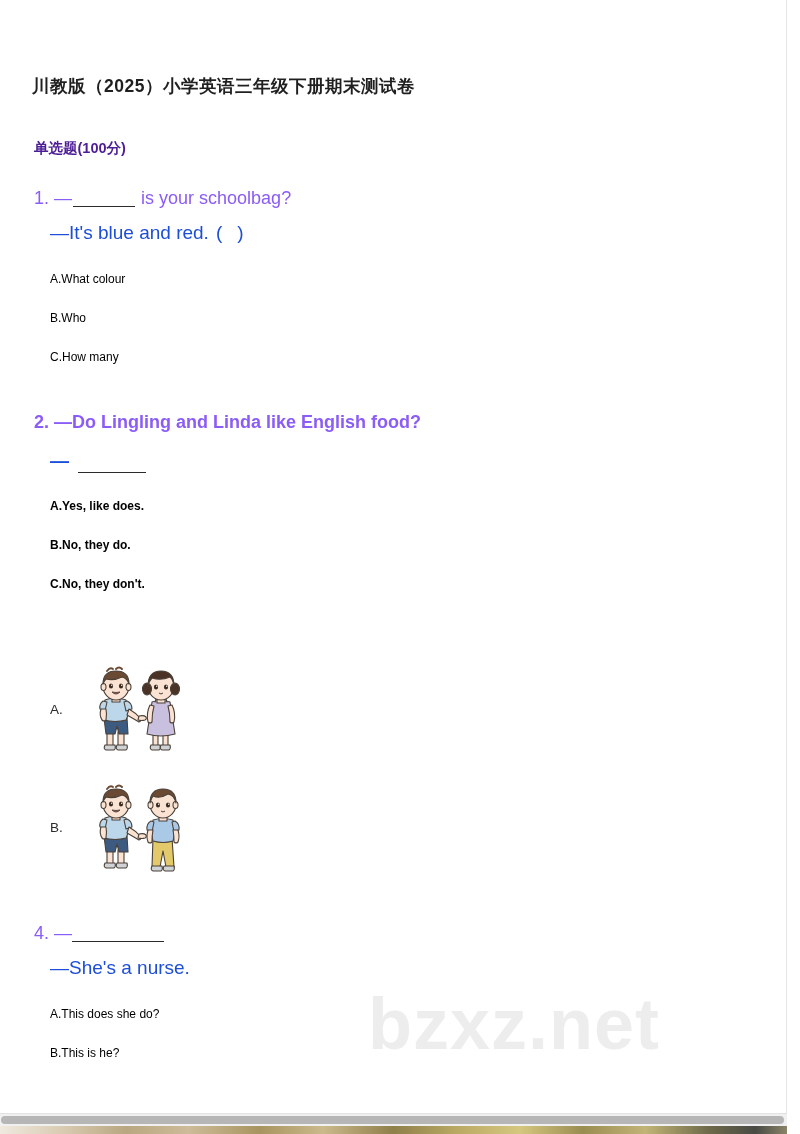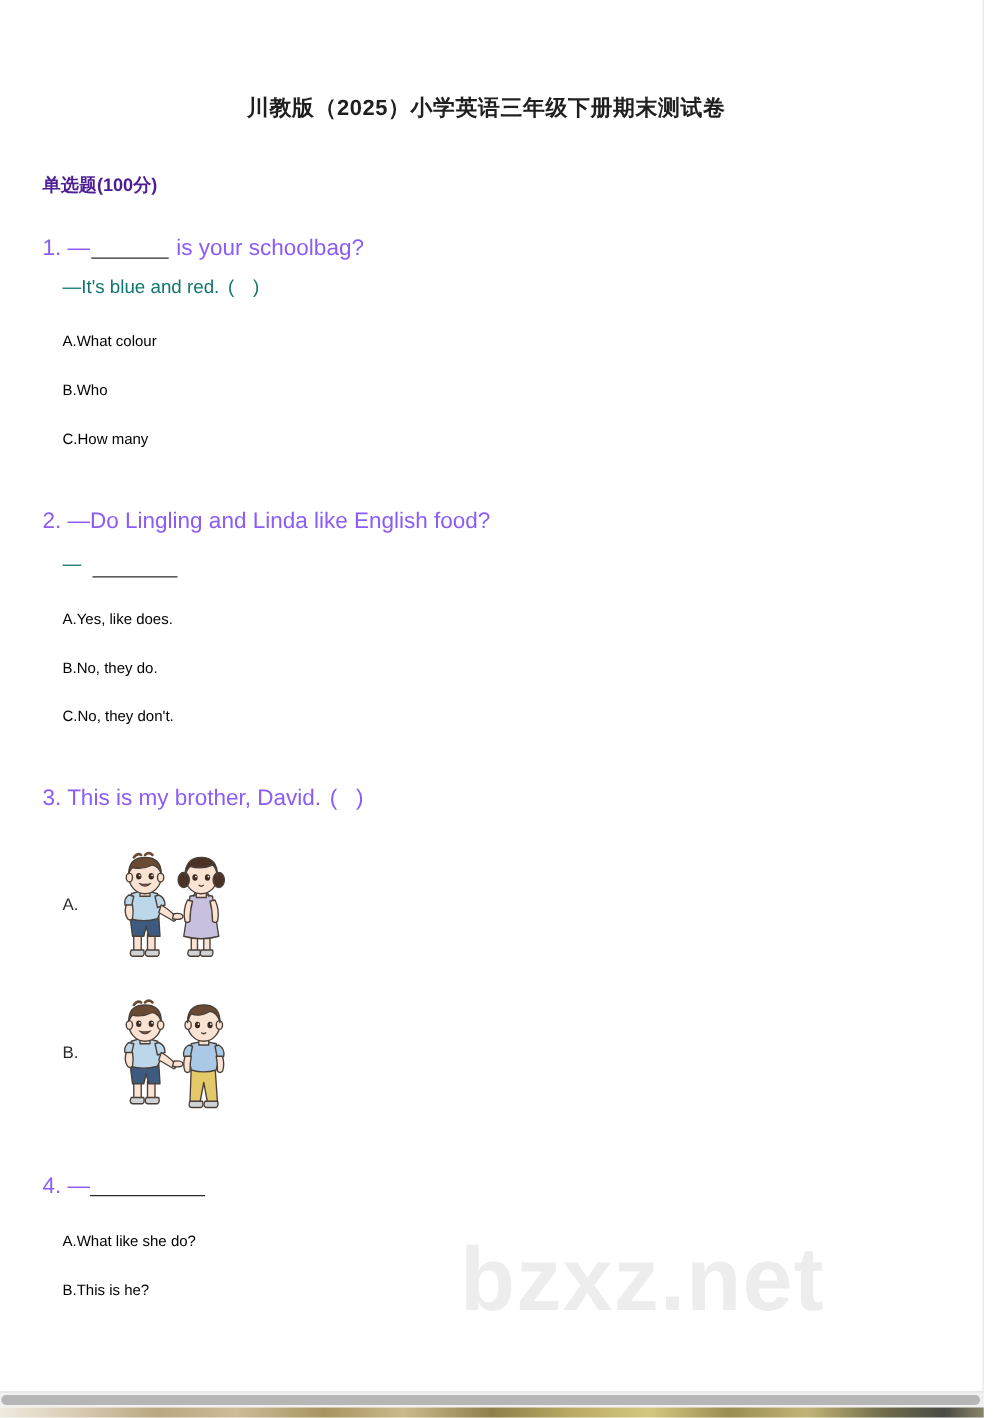--- a/index.html
+++ b/index.html
@@ -53,21 +53,20 @@
   }
 
   
   #content {
     position: relative;
     z-index: 2;
     padding: 0 40px 0 32px;
   }
 
   #doc-title {
-    text-align: center;
     font-size: 17.5px;
     font-weight: bold;
     color: #1f1f1f;
     letter-spacing: 0.5px;
     margin: 0;
     padding-top: 74px;
   }
 
   #section-heading {
     font-size: 14.5px;
@@ -82,23 +81,23 @@
     padding-top: 27px;
   }
   .q-stem {
     font-size: 18px;
     line-height: 1.45;
     color: #8b5cf6;
     padding-left: 2px;
     white-space: nowrap;
   }
   .q-stem-2 {
-    font-size: 15px;
+    font-size: 19px;
     line-height: 1.45;
-    color: #0f766e;
+    color: #1d4ed8;
     padding-left: 18px;
     padding-top: 8px;
     white-space: nowrap;
   }
   .blank-short {
     display: inline-block;
     width: 62px;
     border-bottom: 1.6px solid #2b2b2b;
     vertical-align: -3px;
     margin: 0 1px;
@@ -201,38 +200,34 @@
         <span>is your schoolbag?</span>
       </div>
       <div class="q-stem-2">
         <span>—It's blue and red.</span><span class="paren"><span>(</span><span>)</span></span>
       </div>
       <div class="option">A.What colour</div>
       <div class="option">B.Who</div>
       <div class="option">C.How many</div>
     </div>
 
-    <div class="question" style="padding-top:45px;">
+    <div class="question" style="padding-top:45px;font-weight:bold;">
       <div class="q-stem">
         <span>2.</span>
         <span>—Do Lingling and Linda like English food?</span>
       </div>
       <div class="q-stem-2" style="padding-top:12px;">
         <span>—</span><span class="blank-mid"></span>
       </div>
       <div class="option">A.Yes, like does.</div>
       <div class="option">B.No, they do.</div>
       <div class="option">C.No, they don't.</div>
     </div>
 
     <div class="question" style="padding-top:45px;">
-      <div class="q-stem">
-        <span>3.</span>
-        <span>This is my brother, David.</span><span class="paren"><span>(</span><span>)</span></span>
-      </div>
 
       <div class="img-option" style="padding-top:22px;">
         <span class="img-option-label">A.</span>
         <span class="figure-box">
           <svg width="114" height="102" viewBox="0 0 114 102" xmlns="http://www.w3.org/2000/svg">
 
             <g stroke="#4a4038" stroke-width="1.1" stroke-linejoin="round" stroke-linecap="round">
 
               <path d="M31 74 L31 88 L37 88 L37 74 Z" fill="#fbe3d4"></path>
               <path d="M42 74 L42 88 L48 88 L48 74 Z" fill="#fbe3d4"></path>
@@ -371,21 +366,22 @@
           </svg>
         </span>
       </div>
     </div>
 
     <div class="question" style="padding-top:42px;">
       <div class="q-stem">
         <span>4.</span>
         <span>—</span><span class="blank-long"></span>
       </div>
-      <div class="option">A.What like she do?</div>
+      <div class="q-stem-2">—She's a nurse.</div>
+      <div class="option">A.This does she do?</div>
       <div class="option">B.This is he?</div>
     </div>
 
   </div>
 </div>
 
 <div id="h-scrollbar-track">
   <div id="h-scrollbar-thumb"></div>
 </div>
 

